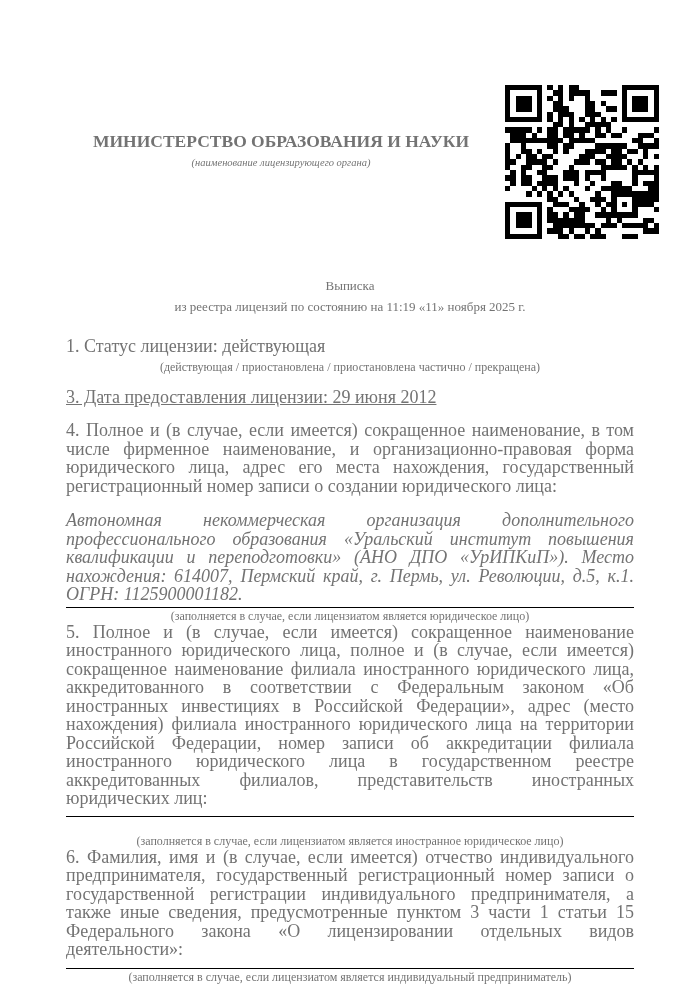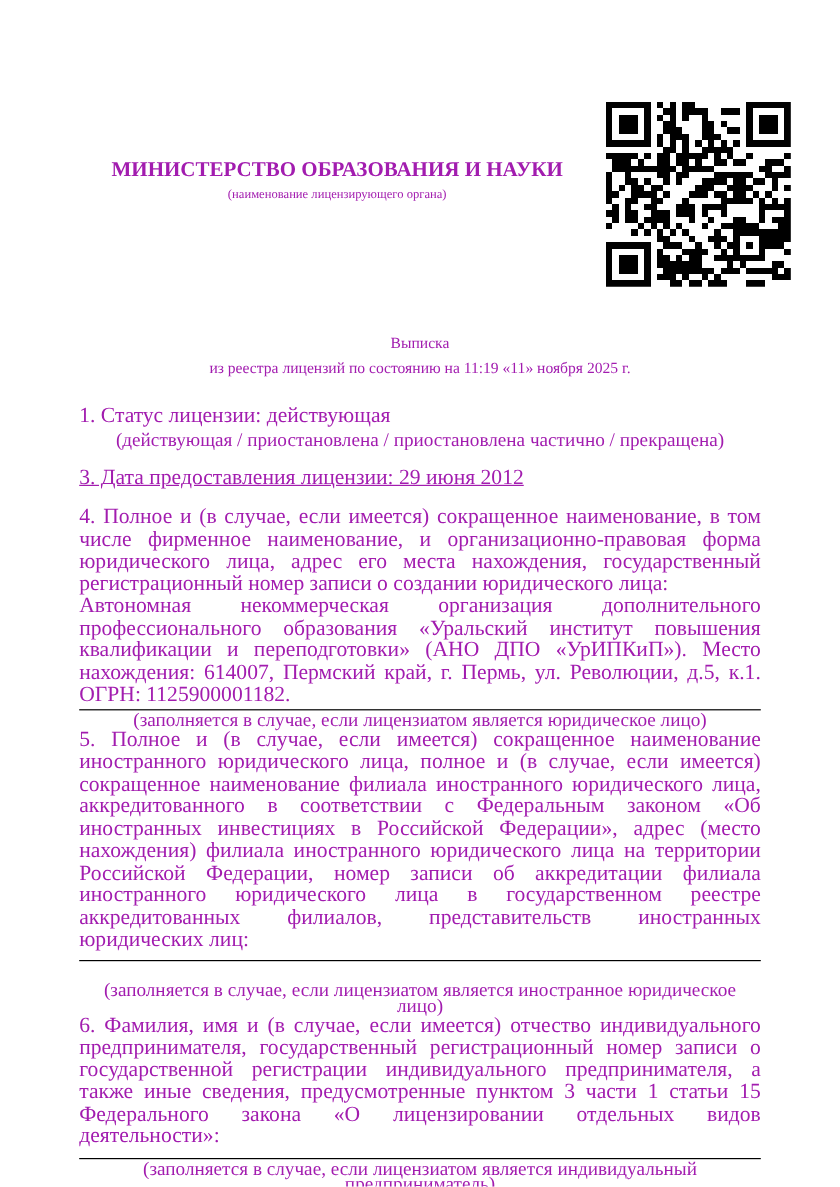--- a/index.html
+++ b/index.html
@@ -5,21 +5,21 @@
   html, body {
     margin: 0;
     padding: 0;
     background: #ffffff;
   }
   .page {
     position: relative;
     width: 700px;
     height: 989px;
     background: #ffffff;
-    color: #a21caf;
+    color: #737373;
     font-family: "Liberation Serif", "DejaVu Serif", serif;
     overflow: hidden;
   }
   .content {
     position: absolute;
     left: 66px;
     top: 0;
     width: 568px;
   }
   .header-block {
@@ -29,20 +29,21 @@
   }
   .org-name {
     font-weight: bold;
     font-size: 17.5px;
     line-height: 26px;
   }
   .org-caption {
     font-size: 10.5px;
     line-height: 13px;
     margin-top: 2px;
+    font-style: italic;
   }
   .qr-box {
     position: absolute;
     left: 505px;
     top: 85px;
     width: 154px;
     height: 154px;
   }
   .qr-box svg { display: block; }
   .title-block {
@@ -52,34 +53,34 @@
     line-height: 21px;
   }
   .item {
     margin: 0;
     font-size: 18px;
     line-height: 18.5px;
   }
   .just { text-align: justify; }
   .caption {
     margin: 0;
-    font-size: 16px;
+    font-size: 12px;
     line-height: 13px;
     text-align: center;
   }
   .rule {
     height: 0;
     border-top: 1.7px solid #000000;
   }
   #item-1 { margin-top: 20px; }
   #caption-1 { margin-top: 5px; }
   #item-2 { margin-top: 15px; }
   #item-3 { margin-top: 14px; text-decoration: underline; }
   #item-4-label { margin-top: 15px; }
-  #item-4-value { margin-top: 0; }
+  #item-4-value { margin-top: 16px; font-style: italic; }
   #rule-4 { margin-top: 3px; }
   #caption-4 { margin-top: 2px; }
   #item-5-label { }
   #rule-5 { margin-top: 8px; }
   #caption-5 { margin-top: 18px; }
   #item-6-label { margin-top: 0; }
   #rule-6 { margin-top: 9px; }
   #caption-6 { margin-top: 2px; }
   #item-7 { margin-top: 17px; }
   .page-number {

